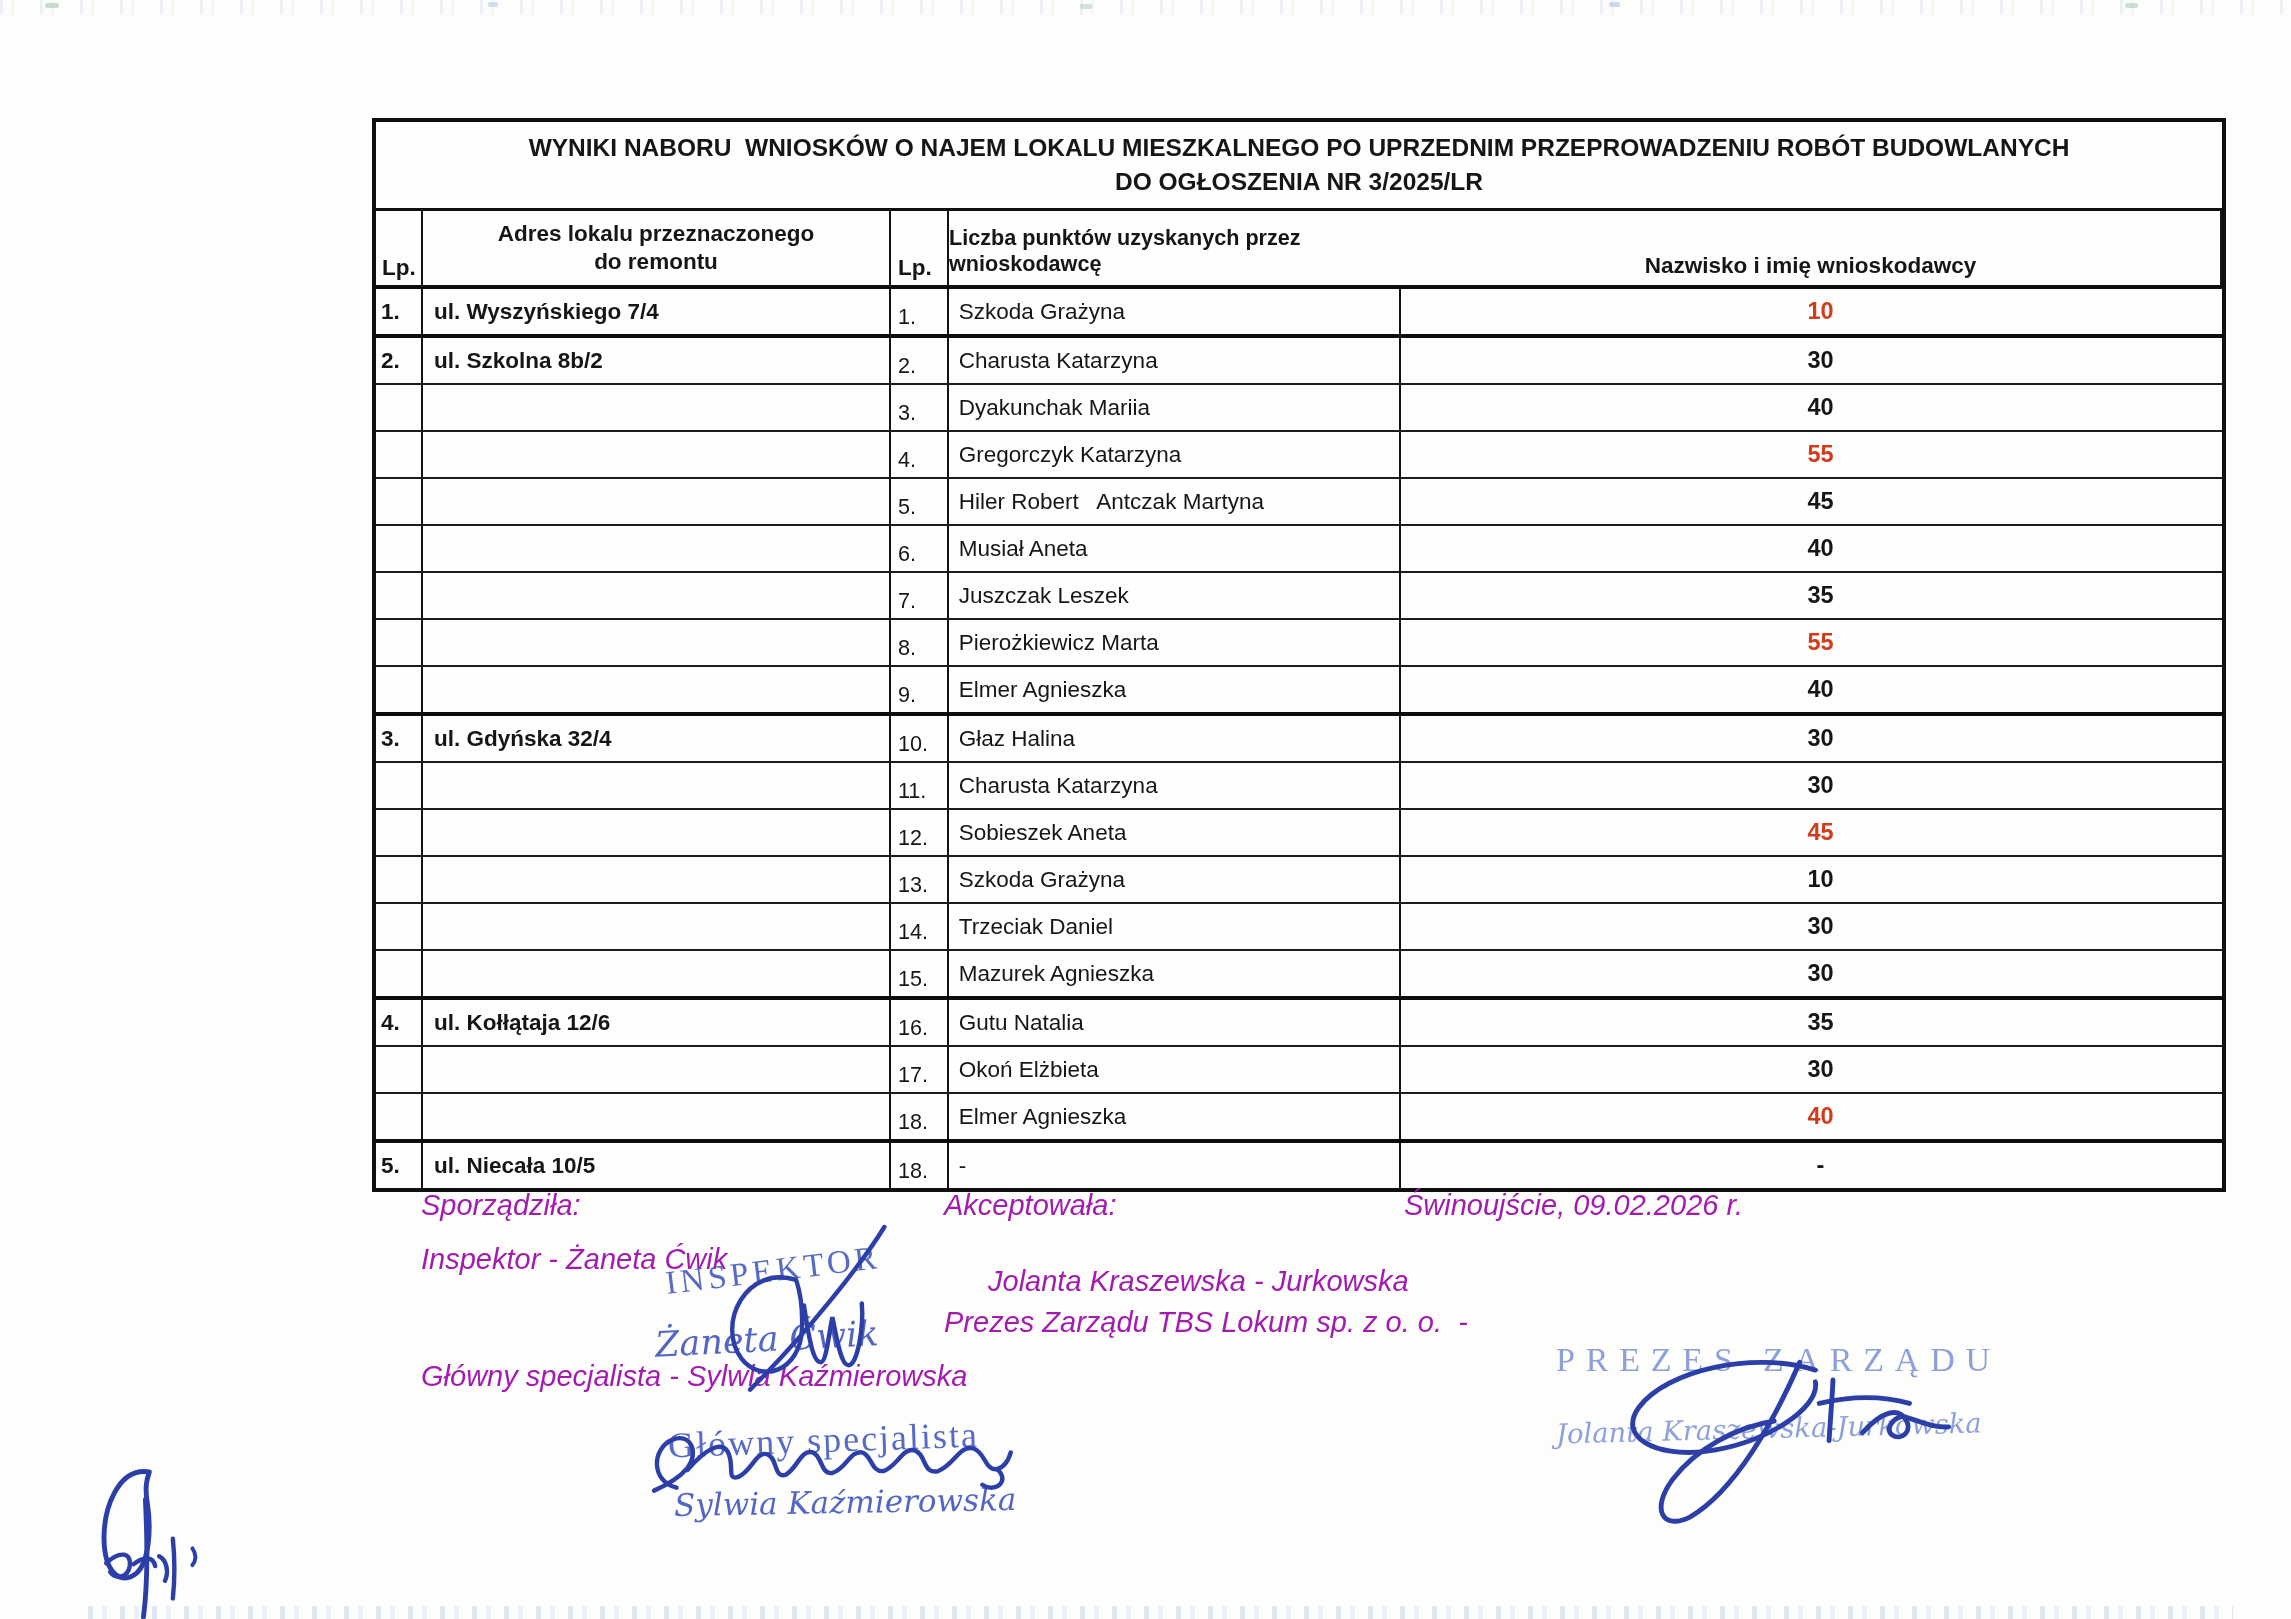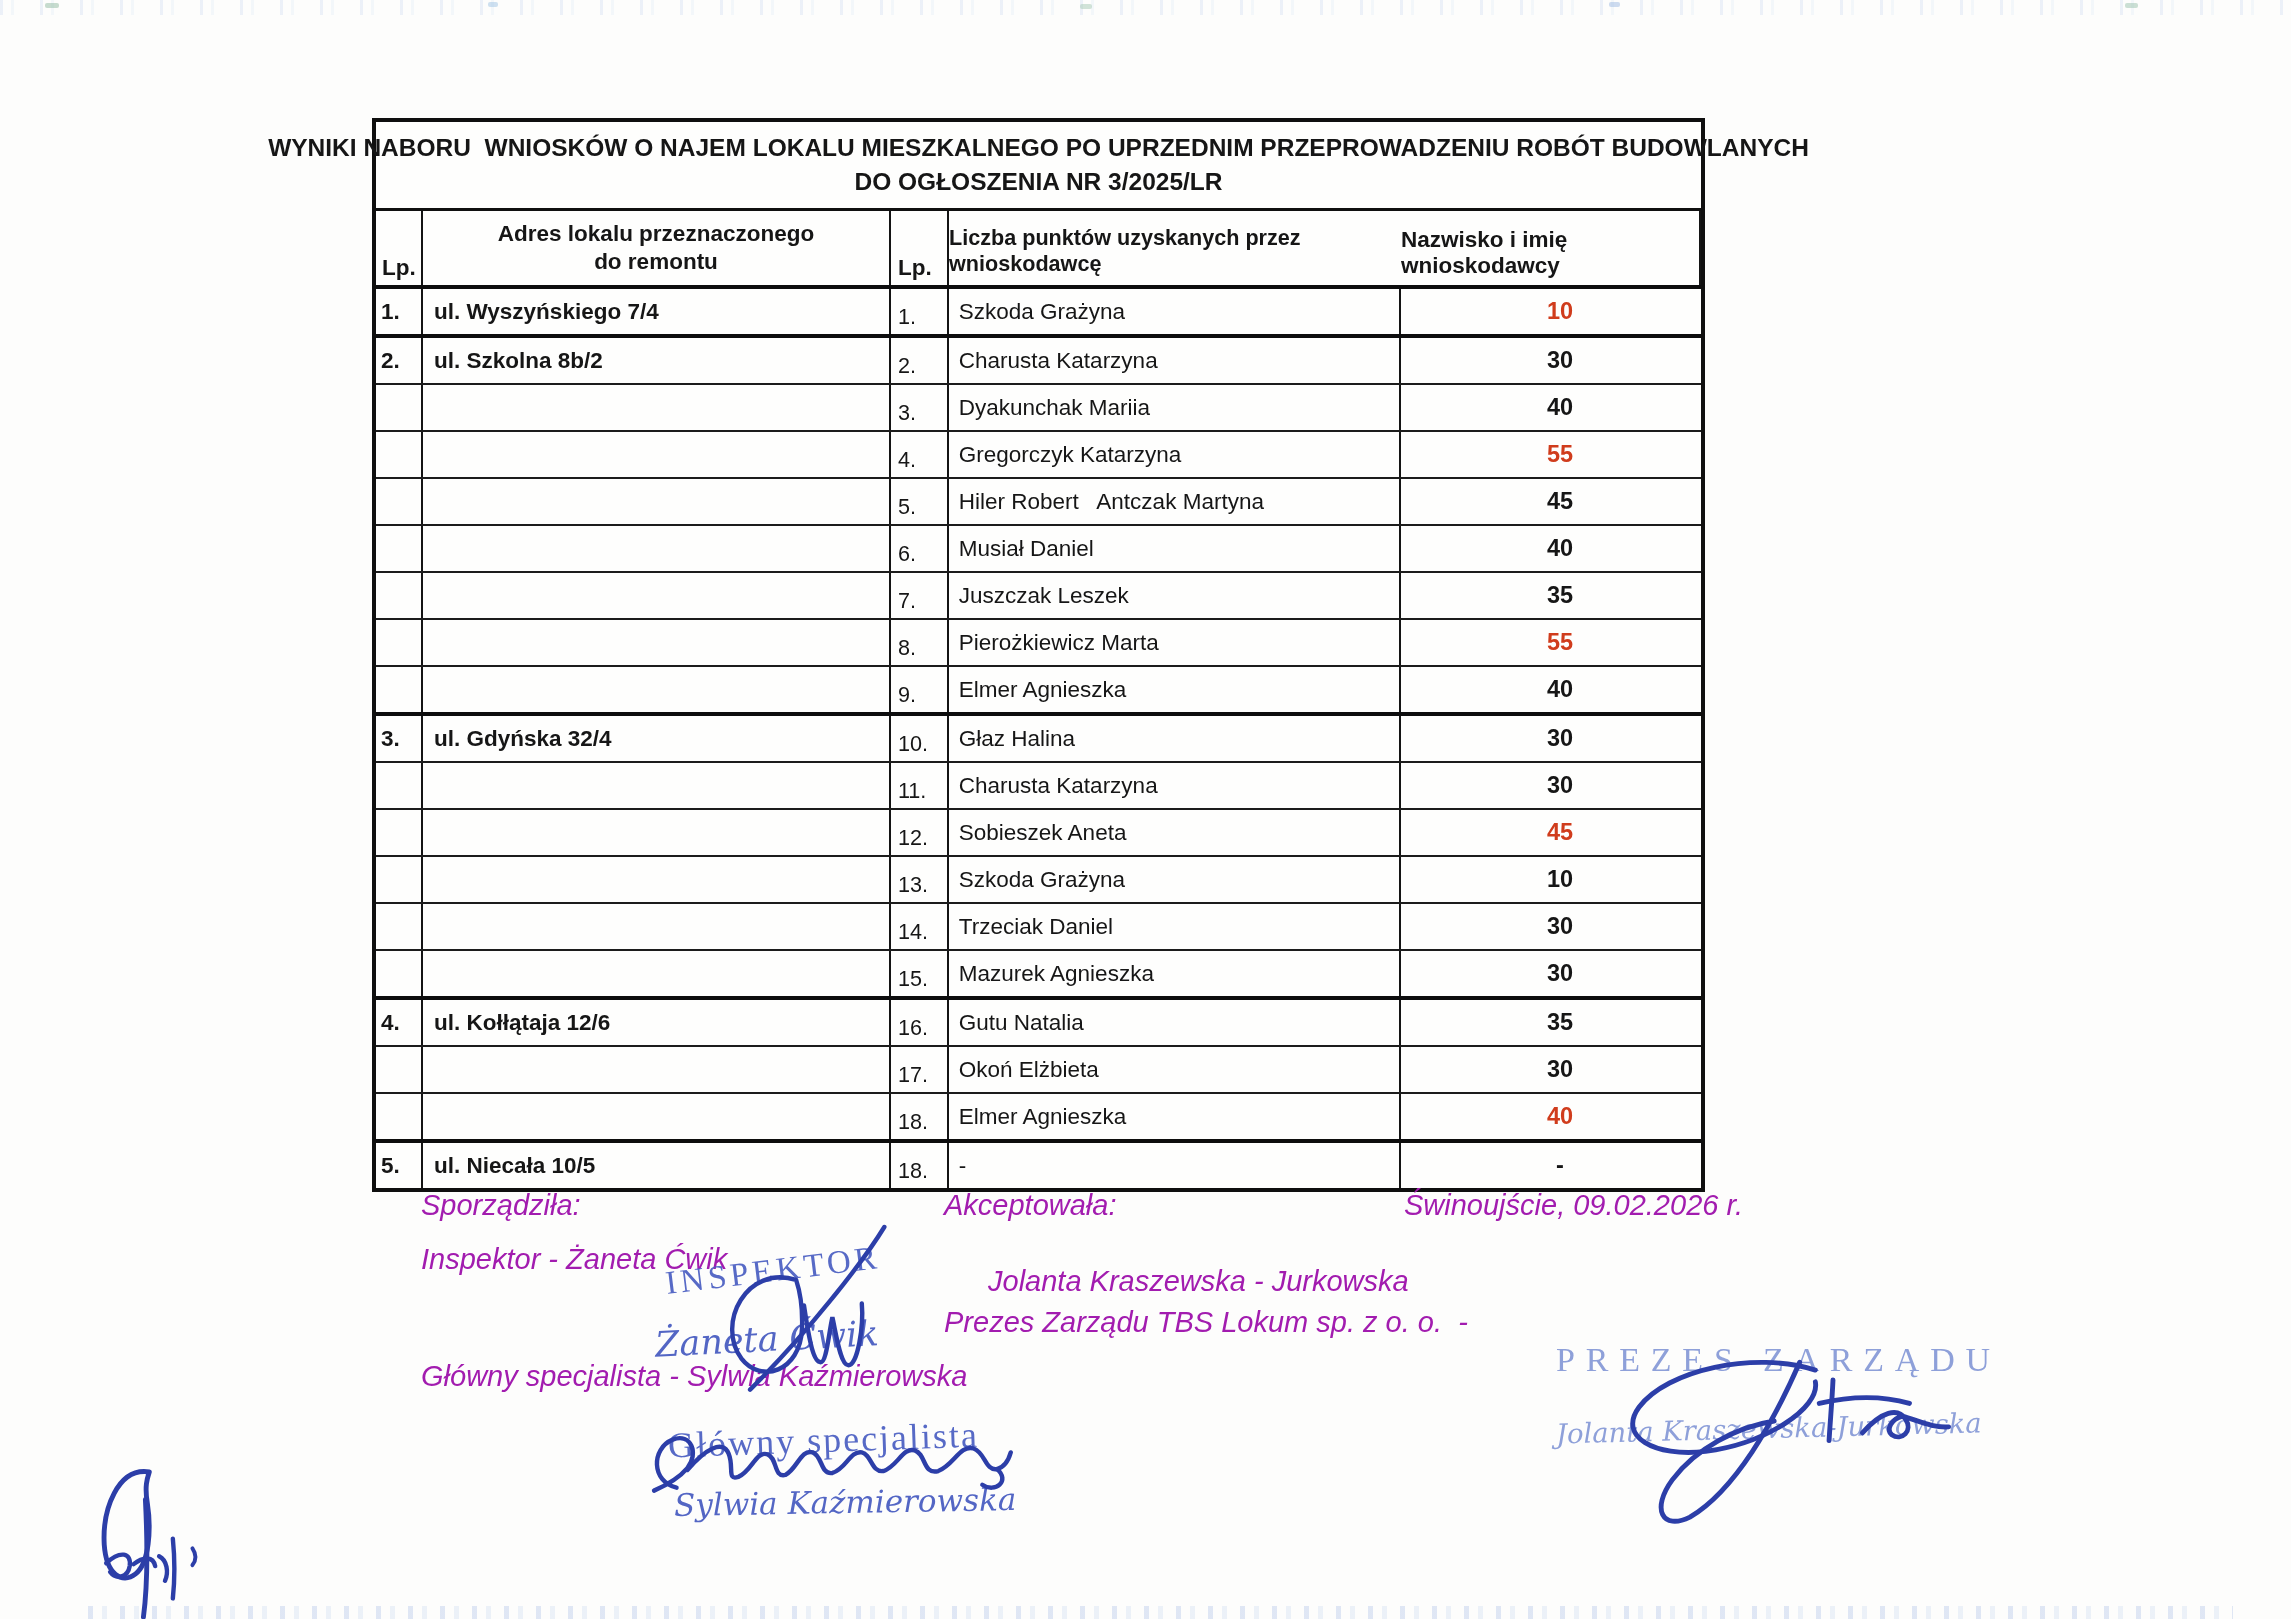--- a/index.html
+++ b/index.html
@@ -18,21 +18,21 @@
   .noise-bottom {
     position:absolute; bottom:0; left:88px; right:59px; height:12.7px; opacity:.8;
     background:repeating-linear-gradient(90deg,
       rgba(110,145,215,.26) 0 4.9px, rgba(255,255,255,0) 4.9px 13.7px,
       rgba(120,160,220,.16) 13.7px 18.6px, rgba(255,255,255,0) 18.6px 32px);
   }
   .speck { position:absolute; height:4.9px; border-radius:2px; opacity:.5; }
 
   
   .sheet-table {
-    position:absolute; left:372px; top:118px; width:1333px;
+    position:absolute; left:372px; top:118px; width:1854px;
     border:4.9px solid #0f0f0f; box-sizing:border-box; background:#fefefd;
   }
   .title-cell {
     height:86px; border-bottom:3.9px solid #101010;
     display:flex; flex-direction:column; align-items:center; justify-content:center;
     gap:5.9px; font-weight:bold; font-size:24.5px; letter-spacing:0; text-align:center;
   }
   .title-cell .t1 { white-space:pre; }
   .grid-row { display:grid; grid-template-columns:47px 468px 58px 452px 1fr; }
   .thead { height:74px; border-bottom:4.9px solid #0d0d0d; font-weight:bold; font-size:22.5px; }
@@ -137,21 +137,21 @@
           <div class="c c1"></div>
           <div class="c c2"></div>
           <div class="c c3">5.</div>
           <div class="c c4">Hiler Robert   Antczak Martyna</div>
           <div class="c c5">45</div>
         </div>
         <div class="grid-row trow">
           <div class="c c1"></div>
           <div class="c c2"></div>
           <div class="c c3">6.</div>
-          <div class="c c4">Musiał Daniel</div>
+          <div class="c c4">Musiał Aneta</div>
           <div class="c c5">40</div>
         </div>
         <div class="grid-row trow">
           <div class="c c1"></div>
           <div class="c c2"></div>
           <div class="c c3">7.</div>
           <div class="c c4">Juszczak Leszek</div>
           <div class="c c5">35</div>
         </div>
         <div class="grid-row trow">

